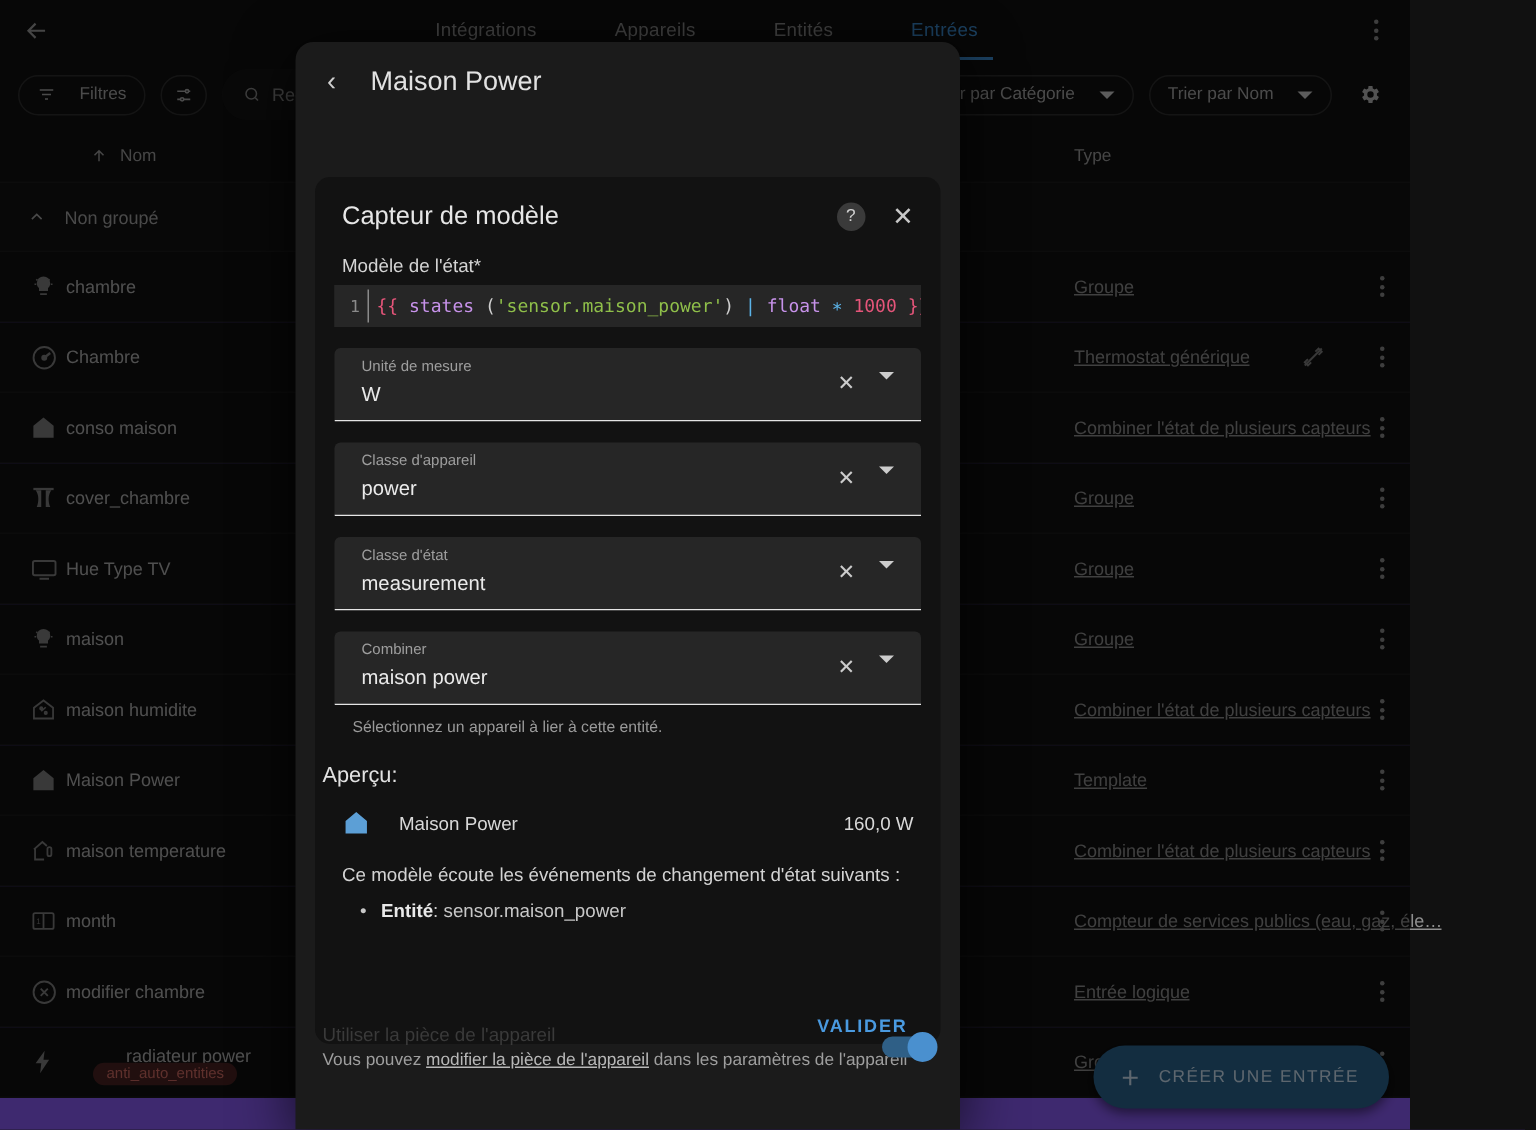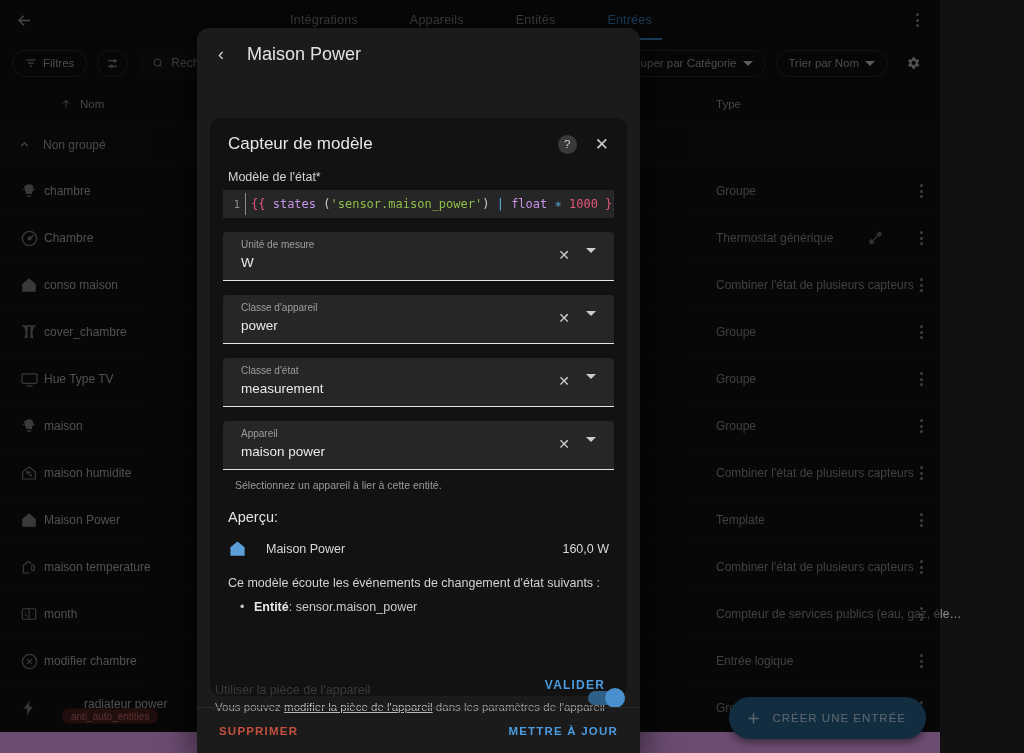--- a/index.html
+++ b/index.html
@@ -2,21 +2,21 @@
 <html><head>
 <meta charset="utf-8">
 <style>
   * { box-sizing: border-box; margin: 0; padding: 0; }
   html, body {
     width: 1024px; height: 753px;
     background: #111111;
     font-family: "Liberation Sans", sans-serif;
     overflow: hidden;
   }
-  #app { position: relative; width: 940px; height: 753px; background: #f0abfc; }
+  #app { position: relative; width: 940px; height: 753px; background: #8b5cf6; }
 
   
   .bg-layer { position: absolute; inset: 0; }
 
   .topbar {
     position: absolute; top: 0; left: 0; right: 0; height: 40px;
     background: #101010; display: flex; align-items: center;
   }
   .back-arrow {
     width: 48px; height: 40px; display: flex; align-items: center; justify-content: center;
@@ -36,21 +36,21 @@
   }
   .kebab { display: flex; flex-direction: column; gap: 2.5px; align-items: center; }
   .kebab i { width: 3px; height: 3px; border-radius: 50%; background: #8b8b8b; display: block; }
 
   .toolbar {
     position: absolute; top: 40px; left: 0; right: 0; height: 46px;
     display: flex; align-items: center; padding: 0 12px; gap: 10px; background: #101010;
   }
   .chip {
     height: 27px; border: 1px solid #2e2e2e; border-radius: 14px; display: flex; align-items: center;
-    gap: 6px; padding: 0 12px; color: #a7a7a7; font-size: 11.5px; background: transparent;
+    gap: 16px; padding: 0 12px; color: #a7a7a7; font-size: 11.5px; background: transparent;
   }
   .icon-btn-sq {
     width: 31px; height: 27px; border: 1px solid #2e2e2e; border-radius: 14px;
     display: flex; align-items: center; justify-content: center; color: #a7a7a7;
   }
   .searchbox {
     flex: 1; height: 34px; border-radius: 17px; background: #161616;
     display: flex; align-items: center; gap: 7px; padding: 0 14px; color: #8a8a8a; font-size: 12px;
     max-width: 520px;
   }
@@ -80,21 +80,21 @@
     position: absolute; left: 44px; top: 50%; transform: translateY(-50%);
     font-size: 12px; color: #b0b0b0;
   }
   .ent-name.with-badge { transform: translateY(-50%); top: 42%; padding-left: 40px; }
   .ent-badge {
     position: absolute; left: 62px; top: 68%; transform: translateY(-50%);
     background: #4a2322; color: #d06a63; font-size: 10px; border-radius: 9px; padding: 2px 9px;
   }
   .ent-type {
     position: absolute; left: 716px; top: 50%; transform: translateY(-50%);
-    font-size: 12px; color: #8e8e8e; max-width: 250px; white-space: nowrap; overflow: hidden; text-overflow: ellipsis;
+    font-size: 12px; color: #8e8e8e; max-width: 250px; white-space: nowrap; overflow: hidden; text-overflow: ellipsis; text-decoration: underline;
   }
   .ent-extra {
     position: absolute; right: 56px; top: 50%; transform: translateY(-50%);
     color: #7e7e7e;
   }
   .ent-kebab { position: absolute; right: 17px; top: 50%; transform: translateY(-50%); }
 
   .fab {
     position: absolute; right: 14px; bottom: 14px; height: 42px; border-radius: 21px;
     background: #2a648f; color: #cfe3f3; display: flex; align-items: center; gap: 10px;
@@ -153,21 +153,21 @@
     height: 49px; position: relative; border-bottom: 1px solid #e5e5e5;
   }
   .sel-label { position: absolute; left: 18px; top: 7px; font-size: 10px; color: #9e9e9e; }
   .sel-value { position: absolute; left: 18px; top: 23px; font-size: 13.5px; color: #eaeaea; }
   .sel-clear { position: absolute; right: 44px; top: 16px; color: #cccccc; font-size: 14px; line-height: 1; }
   .sel-arrow { position: absolute; right: 18px; top: 21px; }
   .caret-down { width: 0; height: 0; border-left: 5px solid transparent; border-right: 5px solid transparent; border-top: 5px solid #cccccc; }
 
   .helper { margin: 9px 13px 0 25px; font-size: 10.5px; color: #9a9a9a; }
 
-  .apercu-title { margin: 18px 0 0 18px; font-size: 14.5px; color: #e2e2e2; }
+  .apercu-title { margin: 18px 0 0 5px; font-size: 14.5px; color: #e2e2e2; }
   .preview-row { display: flex; align-items: center; margin: 14px 18px 0 18px; }
   .preview-icon { width: 26px; color: #5c9fd6; display: flex; align-items: center; }
   .preview-name { margin-left: 12px; font-size: 12.5px; color: #d8d8d8; flex: 1; }
   .preview-value { font-size: 12.5px; color: #d8d8d8; }
 
   .listen-text { margin: 18px 18px 0 18px; font-size: 12.5px; color: #d3d3d3; }
   .listen-item { margin: 10px 0 0 44px; font-size: 12.5px; color: #c8c8c8; position: relative; }
   .listen-item::before { content: "•"; position: absolute; left: -14px; color: #c8c8c8; }
   .listen-item b { color: #e8e8e8; }
 
@@ -570,21 +570,21 @@
       </div>
 
       <div class="sel-field">
         <span class="sel-label">Classe d'état</span>
         <span class="sel-value">measurement</span>
         <span class="sel-clear">✕</span>
         <span class="sel-arrow"><span class="caret-down"></span></span>
       </div>
 
       <div class="sel-field">
-        <span class="sel-label">Appareil</span>
+        <span class="sel-label">Combiner</span>
         <span class="sel-value">maison power</span>
         <span class="sel-clear">✕</span>
         <span class="sel-arrow"><span class="caret-down"></span></span>
       </div>
 
       <div class="helper">Sélectionnez un appareil à lier à cette entité.</div>
 
       <div class="apercu-title">Aperçu:</div>
 
       <div class="preview-row">
@@ -608,18 +608,14 @@
     </div>
 
     <div class="room-row">
       <div class="room-label">Utiliser la pièce de l'appareil</div>
       <div class="room-sub"><span>Vous pouvez </span><u>modifier la pièce de l'appareil</u><span> dans les paramètres de l'appareil</span></div>
       <div class="toggle">
           <span class="knob"></span>
         </div>
     </div>
 
-    <div class="dlg-footer">
-      <span class="btn-delete">SUPPRIMER</span>
-      <span class="btn-update">METTRE À JOUR</span>
-    </div>
   </div>
 </div>
 
 </body></html>

